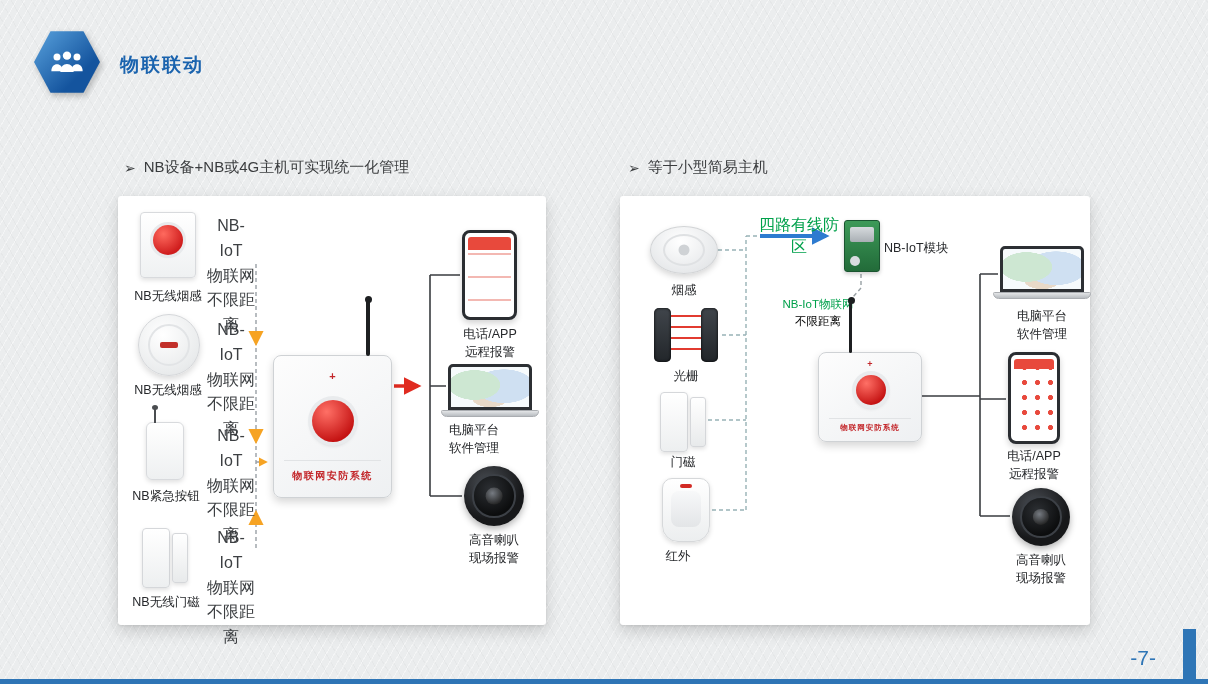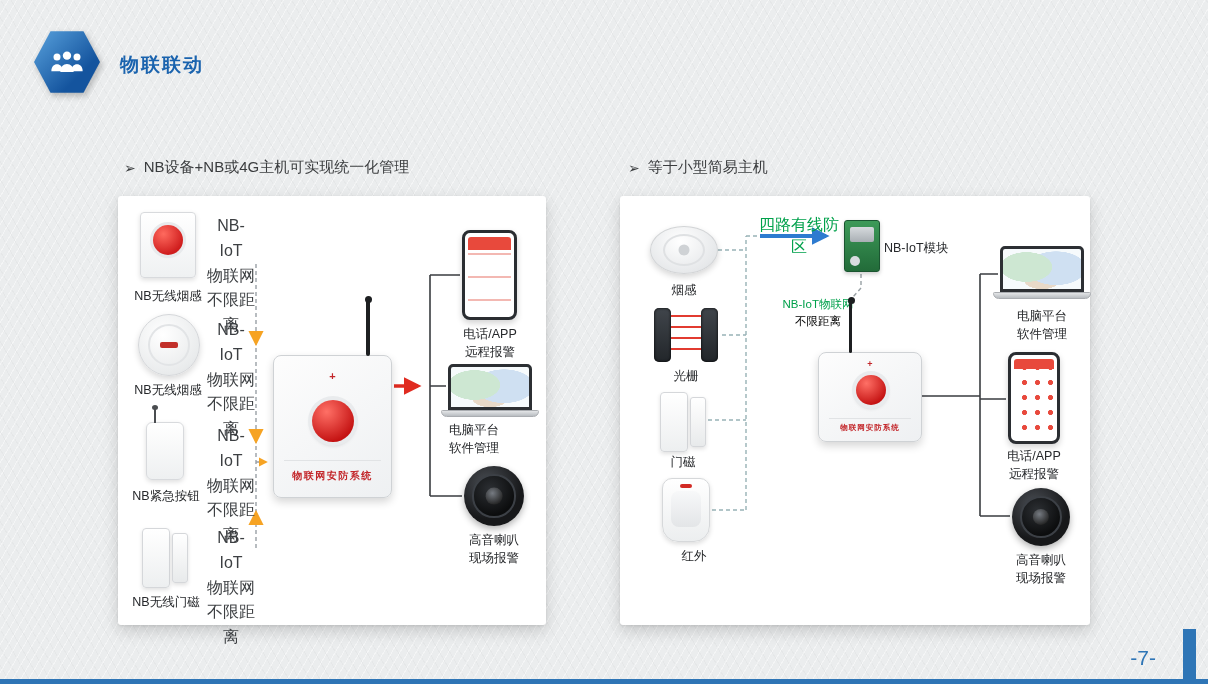--- a/index.html
+++ b/index.html
@@ -218,21 +218,21 @@
       <div class="bar l"></div>
       <div class="beams"></div>
       <div class="bar r"></div>
     </div>
     <div class="dlab" style="left:32px;top:172px;width:68px">光栅</div>
 
     <div class="dev dev-door" style="left:40px;top:196px"></div>
     <div class="dlab" style="left:30px;top:258px;width:66px">门磁</div>
 
     <div class="dev dev-pir" style="left:42px;top:282px;width:48px;height:64px"></div>
-    <div class="dlab" style="left:41px;top:352px;width:66px">红外</div>
+    <div class="dlab" style="left:25px;top:352px;width:66px">红外</div>
 
     <div class="dlab grn" style="left:136px;top:18px;width:86px;font-size:16px">四路有线防区</div>
     <div class="dev module" style="left:224px;top:24px;width:36px;height:52px"></div>
     <div class="dlab" style="left:264px;top:44px;width:86px;text-align:left">NB-IoT模块</div>
 
     <div class="nb-link" style="left:150px;top:100px;width:96px">
       <div class="grn">NB-IoT物联网</div>
       <div>不限距离</div>
     </div>
 

